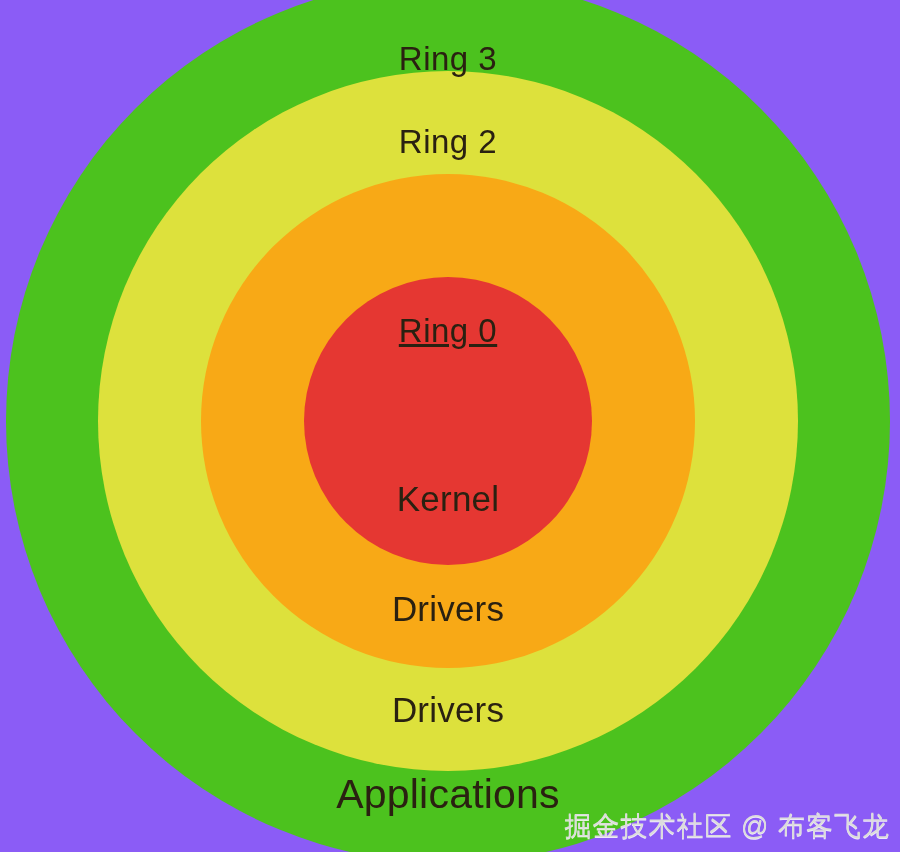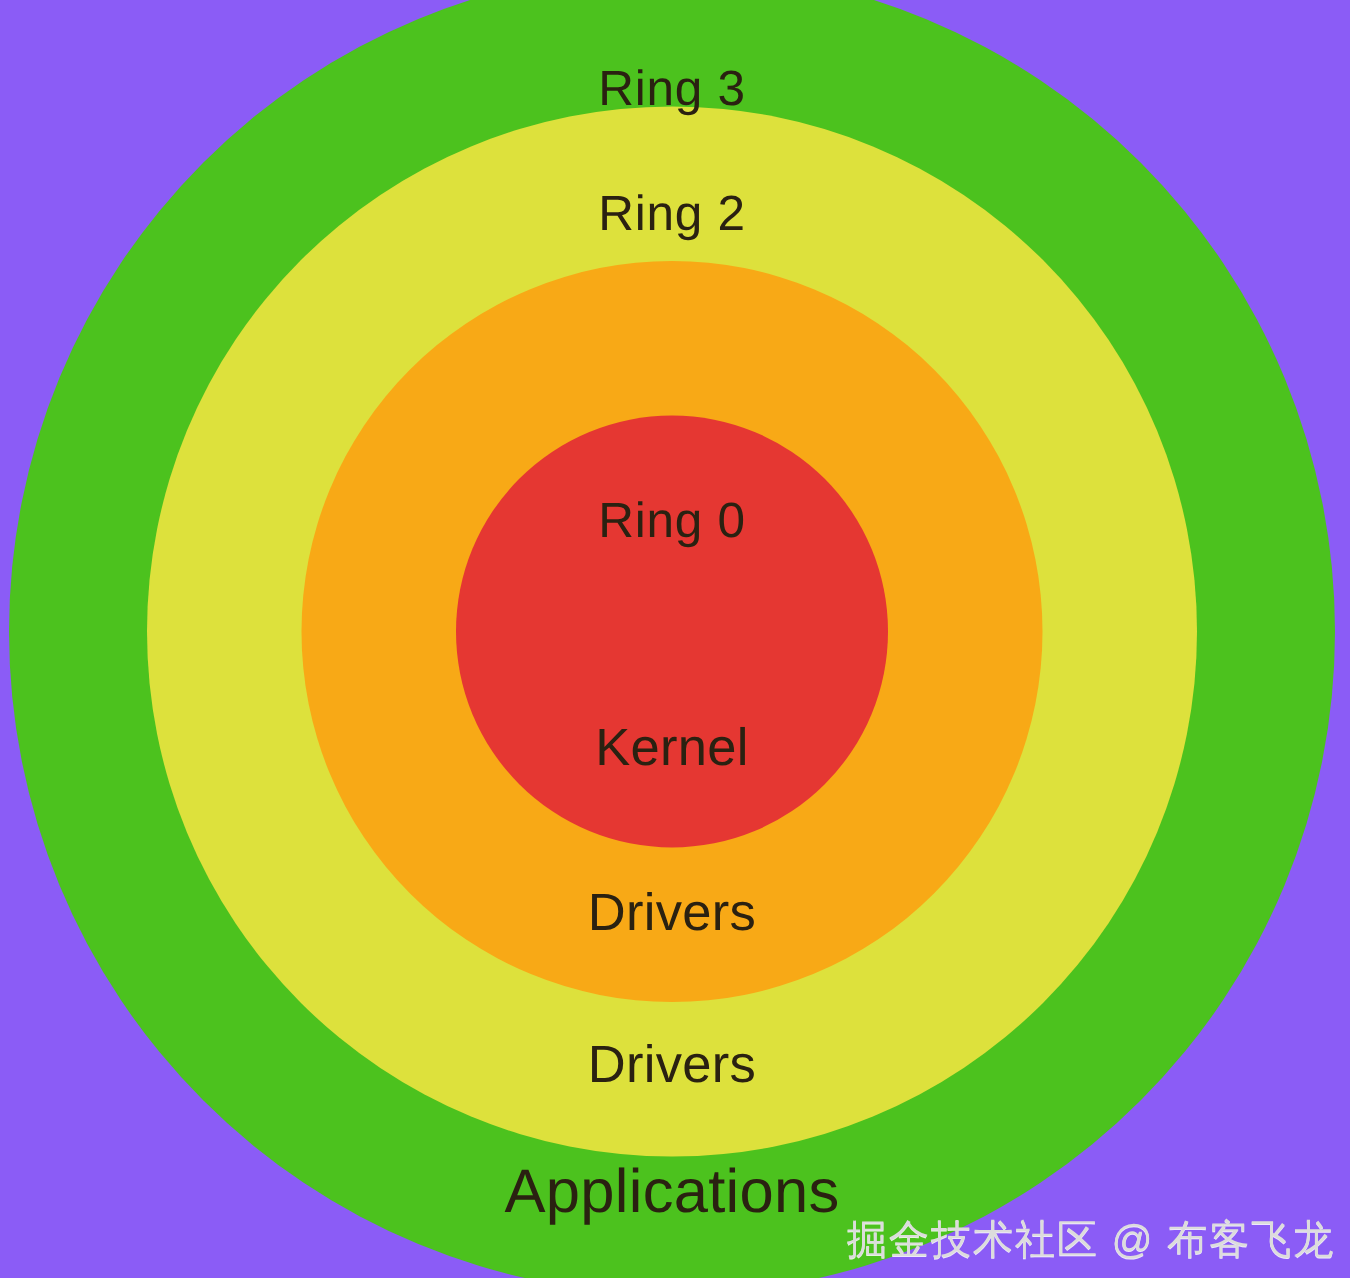--- a/index.html
+++ b/index.html
@@ -76,21 +76,21 @@
     letter-spacing: 0.5px;
   }
   .label-role {
     font-size: 35px;
     font-weight: 400;
     letter-spacing: 0.2px;
   }
   #label-ring-3 { top: 42px; }
   #label-ring-2 { top: 125px; }
   #label-ring-1 { top: 221px; }
-  #label-ring-0 { top: 330px; }
+  #label-ring-0 { top: 314px; text-decoration: underline; }
 
   #label-kernel       { top: 481px; }
   #label-drivers-1    { top: 591px; }
   #label-drivers-2    { top: 692px; }
   #label-applications { top: 774px; font-size: 41px; }
 
   #watermark {
     position: absolute;
     right: 10px;
     bottom: 8px;

